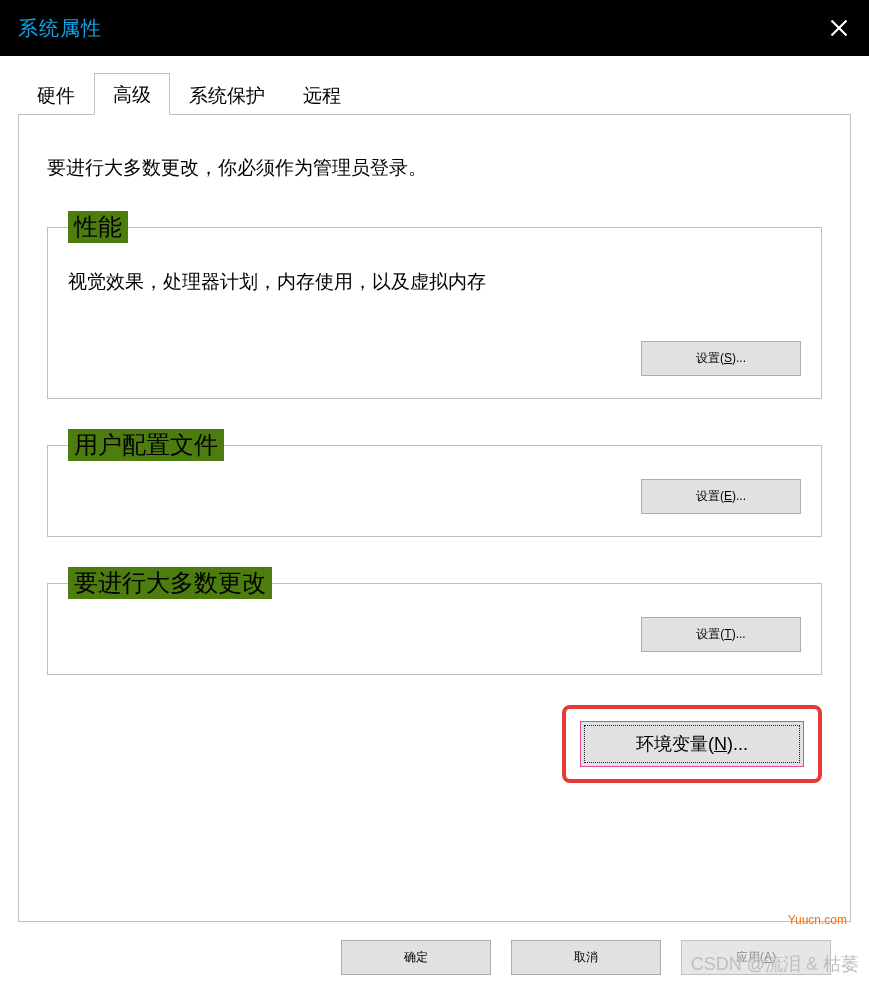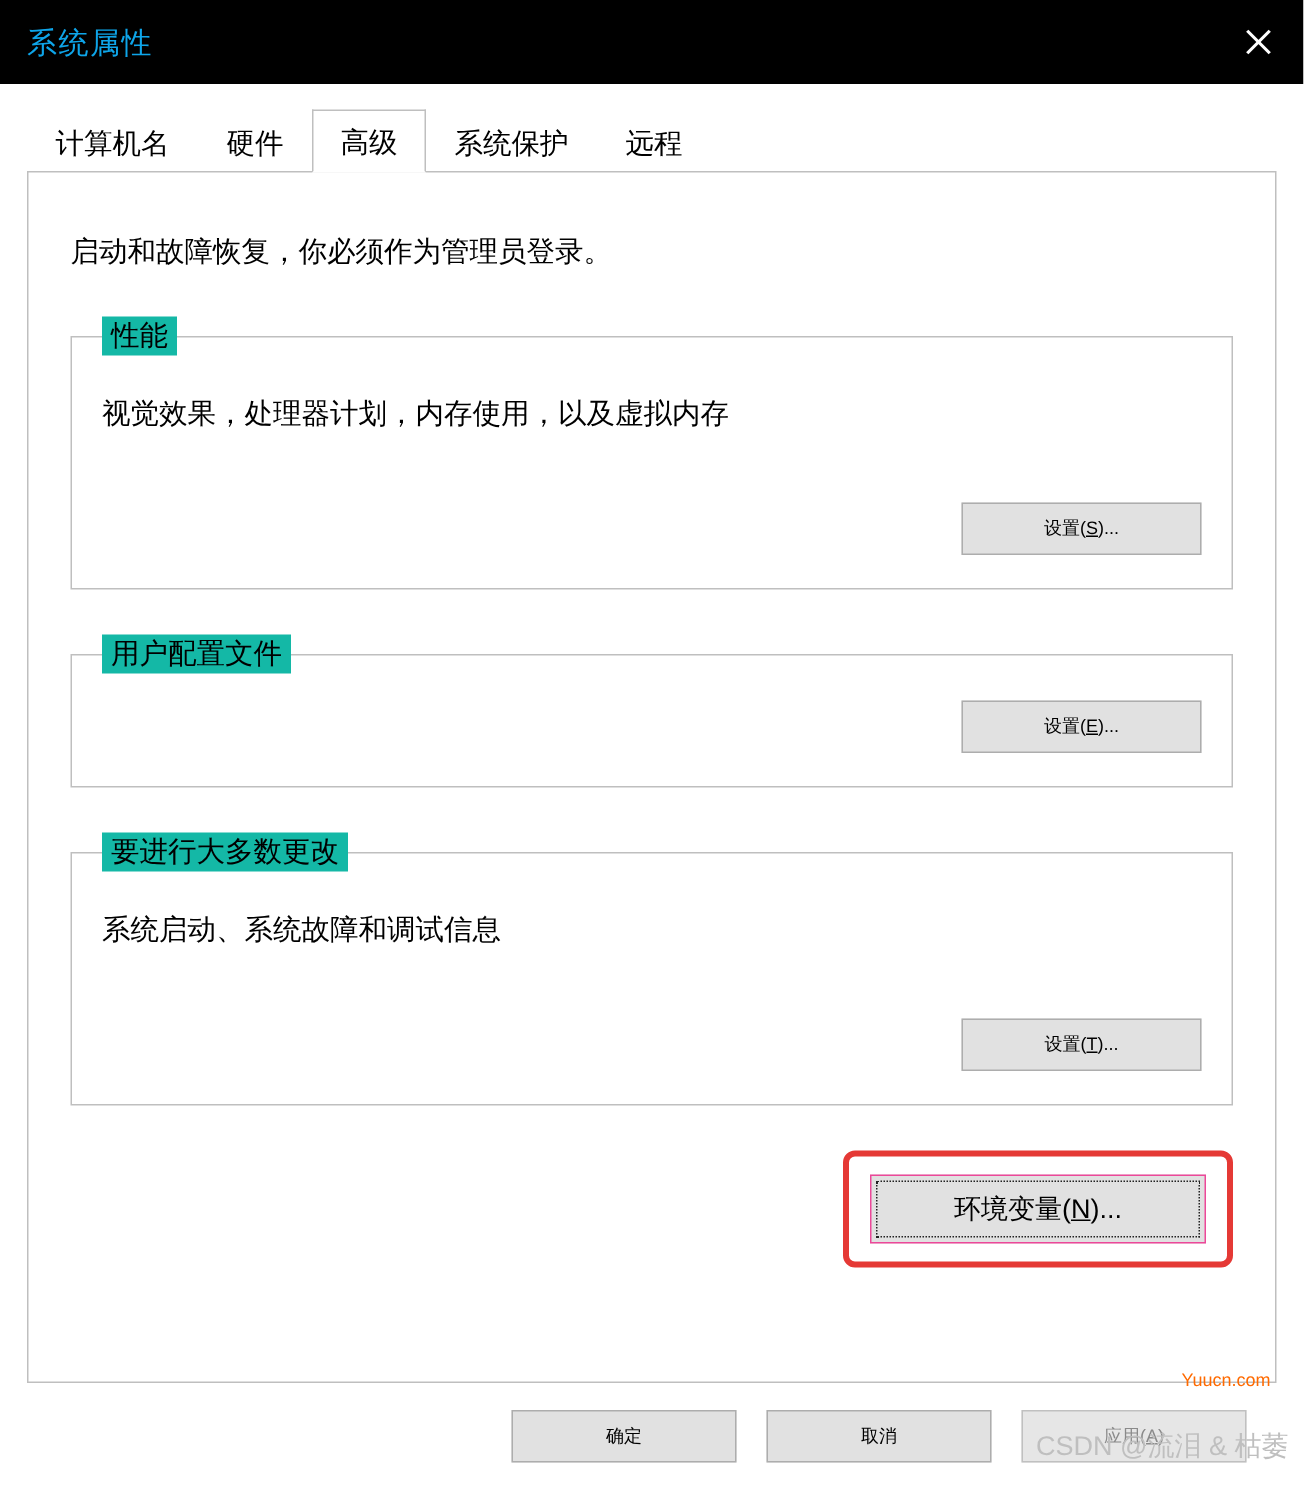--- a/index.html
+++ b/index.html
@@ -86,22 +86,22 @@
     margin: 10px 0 30px 0;
   }
   fieldset.group {
     border: 1px solid #bfbfbf;
     margin: 0 0 30px 0;
     padding: 18px 20px 22px 20px;
     position: relative;
   }
   fieldset.group legend {
     padding: 0 6px;
-    font-size: 19px;
-    background:#14b8a6;
+    font-size: 24px;
+    background:#4d7c0f;
   }
   .group .desc {
     font-size: 19px;
     margin: 8px 0 46px 0;
   }
   .btn-row {
     display:flex;
     justify-content:flex-end;
   }
   button.win {
@@ -179,49 +179,47 @@
       <svg viewBox="0 0 12 12">
         <line x1="1" y1="1" x2="11" y2="11" stroke="#fff" stroke-width="1.4"></line>
         <line x1="11" y1="1" x2="1" y2="11" stroke="#fff" stroke-width="1.4"></line>
       </svg>
     </div>
   </div>
 
   <div class="body">
 
     <div class="tabs">
-      <div class="tab">计算机名</div>
       <div class="tab">硬件</div>
       <div class="tab active">高级</div>
       <div class="tab">系统保护</div>
       <div class="tab">远程</div>
     </div>
 
     <div class="tab-panel">
 
-      <div class="intro">启动和故障恢复，你必须作为管理员登录。</div>
+      <div class="intro">要进行大多数更改，你必须作为管理员登录。</div>
 
       <fieldset class="group">
         <legend>性能</legend>
         <div class="desc">视觉效果，处理器计划，内存使用，以及虚拟内存</div>
         <div class="btn-row">
           <button class="win">设置(<span class="underline">S</span>)...</button>
         </div>
       </fieldset>
 
       <fieldset class="group">
         <legend>用户配置文件</legend>
         <div class="btn-row">
           <button class="win">设置(<span class="underline">E</span>)...</button>
         </div>
       </fieldset>
 
       <fieldset class="group">
         <legend>要进行大多数更改</legend>
-        <div class="desc">系统启动、系统故障和调试信息</div>
         <div class="btn-row">
           <button class="win">设置(<span class="underline">T</span>)...</button>
         </div>
       </fieldset>
 
       <div class="env-row">
         <div class="env-highlight">
           <button class="env">环境变量(<span class="underline">N</span>)...</button>
         </div>
       </div>

